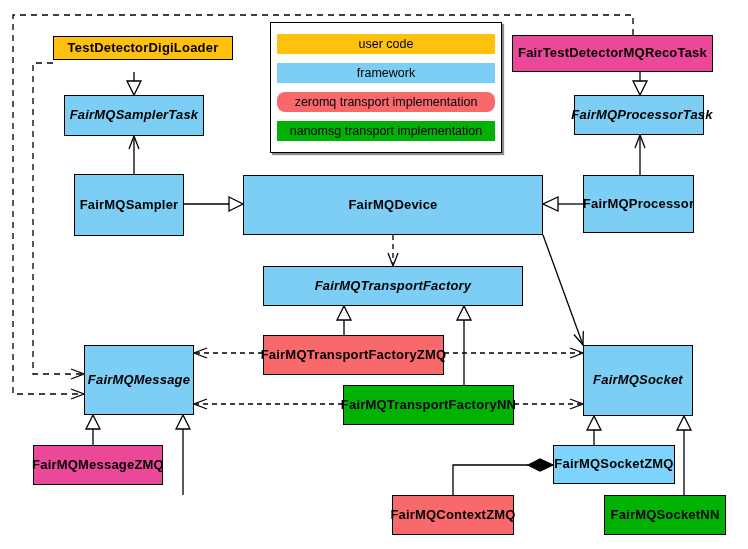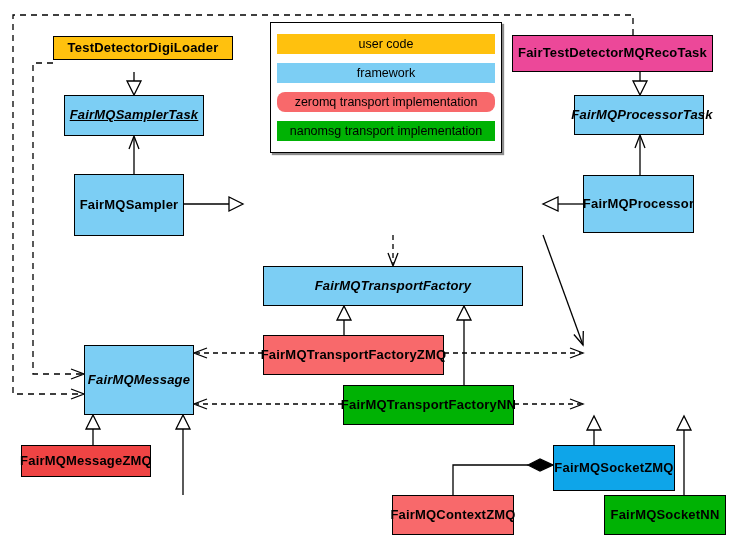--- a/index.html
+++ b/index.html
@@ -149,46 +149,48 @@
 
       <g>
         <path d="M453,495 V465 H528"></path>
         <polygon points="528,465 540,459 553,465 540,471" fill="#000"></polygon>
       </g>
     </g>
   </svg>
 
   <div class="node" style="left: 53px; top: 36px; width: 180px; height: 24px; background-color: rgb(255, 193, 14);">TestDetectorDigiLoader</div>
 
-  <div class="node abstract" style="left: 64px; top: 95px; width: 140px; height: 41px; background-color: rgb(124, 206, 244); text-decoration: underline;">FairMQSamplerTask</div>
+  <div class="node abstract" style="left: 64px; top: 95px; width: 140px; height: 41px; background-color: rgb(124, 206, 244);">FairMQSamplerTask</div>
 
   <div class="node" style="left: 74px; top: 174px; width: 110px; height: 62px; background-color: rgb(124, 206, 244);">FairMQSampler</div>
 
   <div class="node" style="left: 512px; top: 35px; width: 201px; height: 37px; background-color: #ec4899;">FairTestDetectorMQRecoTask</div>
 
   <div class="node abstract" style="left: 574px; top: 95px; width: 130px; height: 40px; background-color: rgb(124, 206, 244); padding-left: 8px;">FairMQProcessorTask</div>
 
   <div class="node" style="left: 583px; top: 175px; width: 111px; height: 58px; background-color: rgb(124, 206, 244);">FairMQProcessor</div>
 
+  <div class="node" style="left: 243px; top: 175px; width: 300px; height: 60px; background-color: rgb(124, 206, 244);">FairMQDevice</div>
 
   <div class="node abstract" style="left: 263px; top: 266px; width: 260px; height: 40px; background-color: rgb(124, 206, 244);">FairMQTransportFactory</div>
 
   <div class="node" style="left: 263px; top: 335px; width: 181px; height: 40px; background-color: rgb(248, 105, 107);">FairMQTransportFactoryZMQ</div>
 
   <div class="node" style="left: 343px; top: 385px; width: 171px; height: 40px; background-color: rgb(0, 178, 4);">FairMQTransportFactoryNN</div>
 
   <div class="node abstract" style="left: 84px; top: 345px; width: 110px; height: 70px; background-color: rgb(124, 206, 244);">FairMQMessage</div>
 
+  <div class="node abstract" style="left: 583px; top: 345px; width: 110px; height: 71px; background-color: rgb(124, 206, 244);">FairMQSocket</div>
 
-  <div class="node" style="left: 21px; top: 445px; width: 130px; height: 32px; background-color: #ef4444;">FairMQMessageZMQ</div>
+  <div class="node" style="left: 33px; top: 445px; width: 130px; height: 40px; background-color: #ec4899;">FairMQMessageZMQ</div>
 
 
   <div class="node" style="left: 392px; top: 495px; width: 122px; height: 40px; background-color: rgb(248, 105, 107);">FairMQContextZMQ</div>
 
-  <div class="node" style="left: 553px; top: 445px; width: 122px; height: 46px; background-color: #0ea5e9;">FairMQSocketZMQ</div>
+  <div class="node" style="left: 553px; top: 445px; width: 122px; height: 39px; background-color: #7dd3fc;">FairMQSocketZMQ</div>
 
   <div class="node" style="left: 604px; top: 495px; width: 122px; height: 40px; background-color: rgb(0, 178, 4);">FairMQSocketNN</div>
 
   <div class="legend" style="left:270px;top:22px;width:232px;height:131px">
     <div class="legend-row" style="background-color: rgb(255, 193, 14);">user code</div>
     <div class="legend-row" style="background-color: rgb(124, 206, 244);">framework</div>
     <div class="legend-row" style="background-color: rgb(248, 105, 107); border-radius: 8px;">zeromq transport implementation</div>
     <div class="legend-row" style="background-color: rgb(0, 178, 4);">nanomsg transport implementation</div>
   </div>
 

